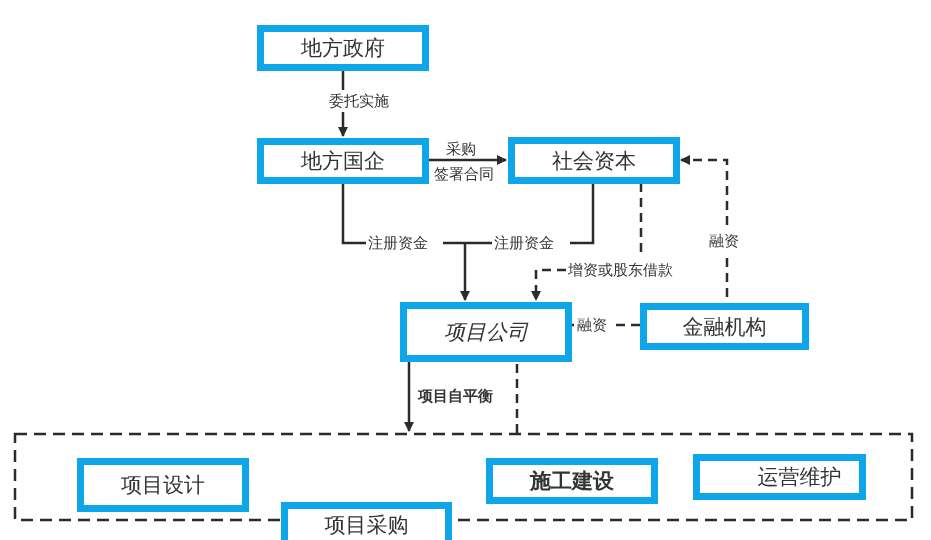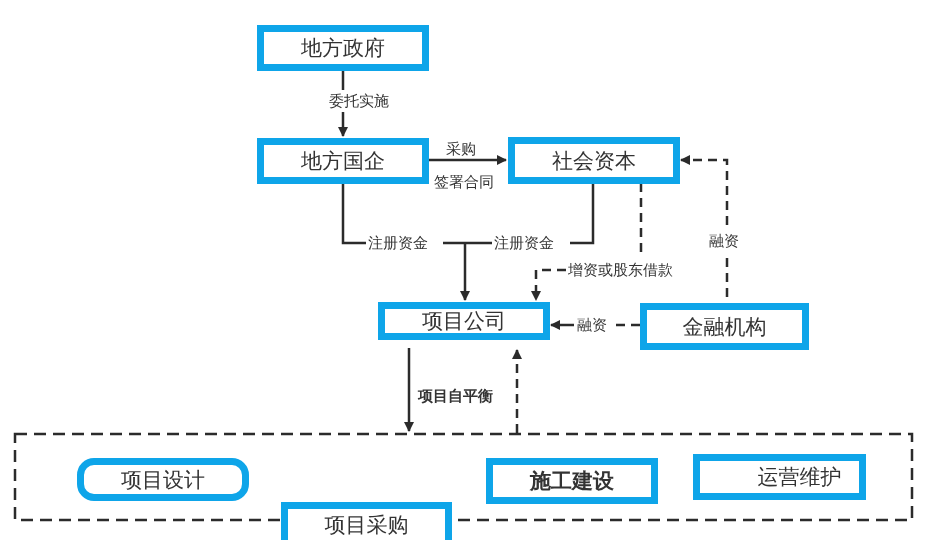--- a/index.html
+++ b/index.html
@@ -47,29 +47,29 @@
 
     <line x1="409" y1="348" x2="409" y2="431" marker-end="url(#arr)"></line>
 
     <rect x="15" y="434" width="897" height="86" stroke-dasharray="12,7"></rect>
   </g>
 </svg>
 
 <div class="node" style="left:257px;top:25px;width:172px;height:46px;">地方政府</div>
 <div class="node" style="left:257px;top:138px;width:172px;height:46px;">地方国企</div>
 <div class="node" style="left:508px;top:137px;width:172px;height:47px;">社会资本</div>
-<div class="node" style="left:378px;top:302px;width:172px;height:38px;">项目公司</div>
+<div class="node" style="left:400px;top:302px;width:172px;height:60px;font-style:italic;">项目公司</div>
 <div class="node" style="left:640px;top:303px;width:169px;height:47px;">金融机构</div>
 
-<div class="node" style="left:77px;top:458px;width:172px;height:43px;border-radius:17px;">项目设计</div>
+<div class="node" style="left:77px;top:458px;width:172px;height:54px;">项目设计</div>
 <div class="node" style="left:281px;top:458px;width:171px;height:46px;margin-top:44px;">项目采购</div>
 <div class="node" style="left:486px;top:458px;width:172px;height:46px;font-weight:bold;">施工建设</div>
 <div class="node" style="left:693px;top:454px;width:173px;height:46px;padding-left:40px;">运营维护</div>
 
 <span class="lbl" style="left:309px;top:92px;margin-left:20px;">委托实施</span>
 <span class="lbl" style="left:446px;top:140px;background:transparent;">采购</span>
-<span class="lbl" style="left:434px;top:165px;background:transparent;margin-top:8px;">签署合同</span>
+<span class="lbl" style="left:434px;top:165px;background:transparent;">签署合同</span>
 <span class="lbl" style="left:368px;top:234px;">注册资金</span>
 <span class="lbl" style="left:494px;top:234px;">注册资金</span>
 <span class="lbl" style="left:568px;top:261px;">增资或股东借款</span>
 <span class="lbl" style="left:709px;top:232px;">融资</span>
 <span class="lbl" style="left:577px;top:316px;">融资</span>
 <span class="lbl bold" style="left:418px;top:387px;">项目自平衡</span>
 
 </body></html>

